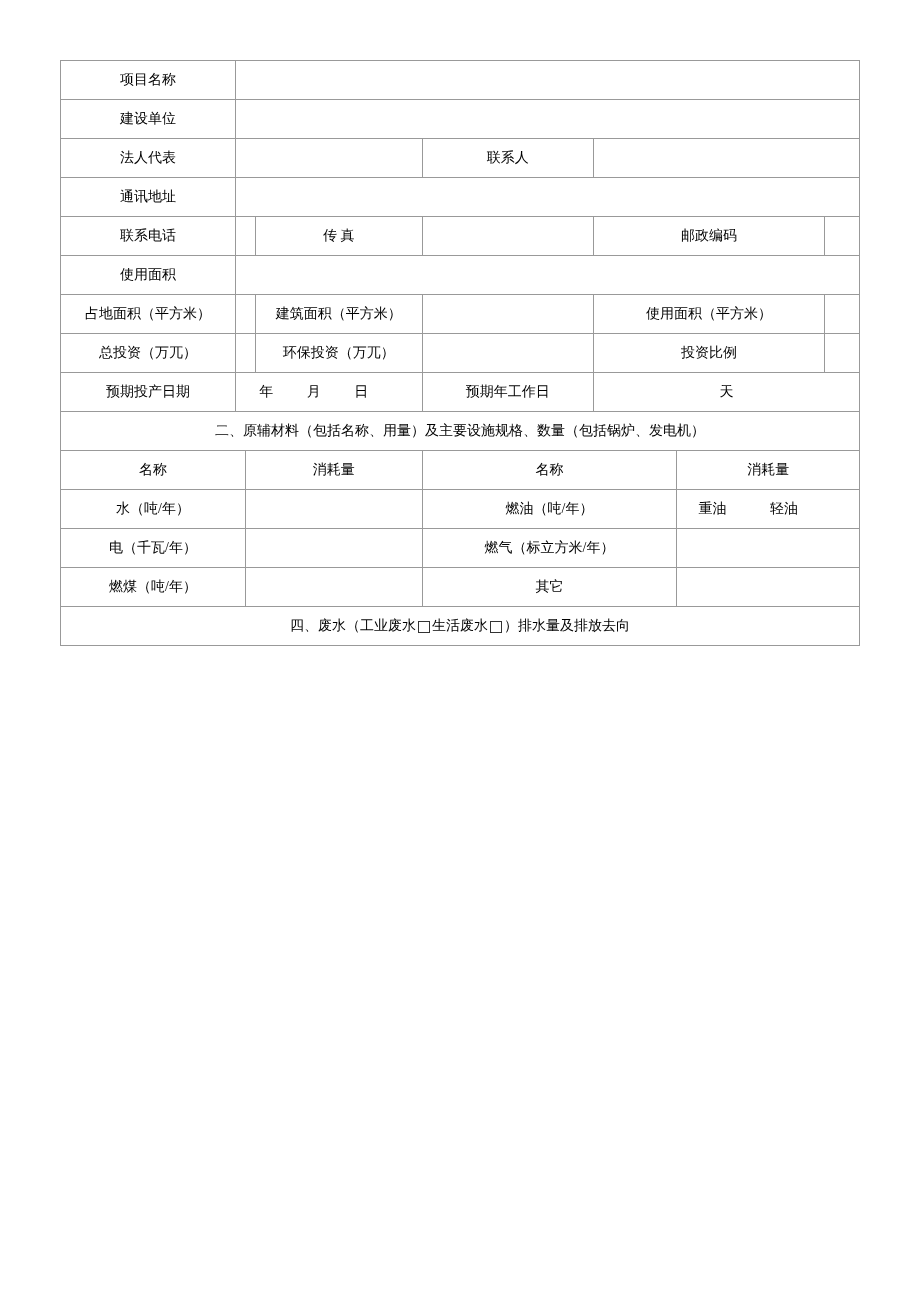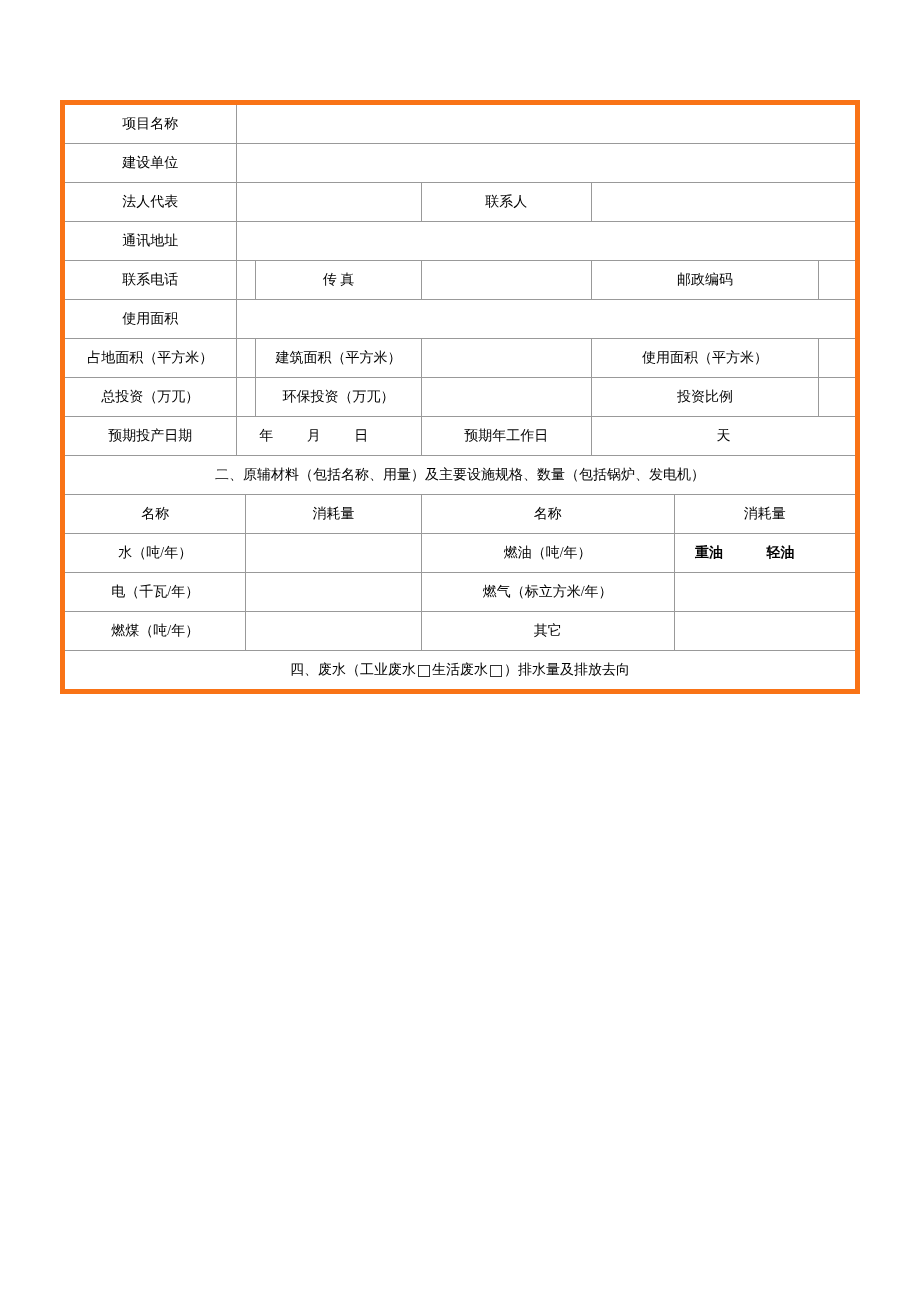--- a/index.html
+++ b/index.html
@@ -10,22 +10,21 @@
     body {
       font-family: "SimSun", "宋体", serif;
       font-size: 14px;
       background: #fff;
       padding: 60px;
       width: 920px;
     }
     .form-table {
       width: 100%;
       border-collapse: collapse;
-      border: 5px solid #f97316;
-      margin-top: 40px;
+      border: 1px solid #f97316;
     }
     .form-table td {
       border: 1px solid #999;
       padding: 10px 8px;
       text-align: center;
       vertical-align: middle;
       height: 20px;
     }
     .label-cell {
       width: 150px;
@@ -60,21 +59,20 @@
       border: 1px solid #333;
       vertical-align: middle;
       margin: 0 2px;
     }
     .oil-cell {
       text-align: left;
       padding-left: 20px;
     }
     .oil-cell span {
       margin-right: 40px;
-      font-weight: bold;
     }
     .date-cell {
       text-align: left;
       padding-left: 50px;
     }
     .date-cell span {
       margin-right: 30px;
     }
   </style>
 </head>

